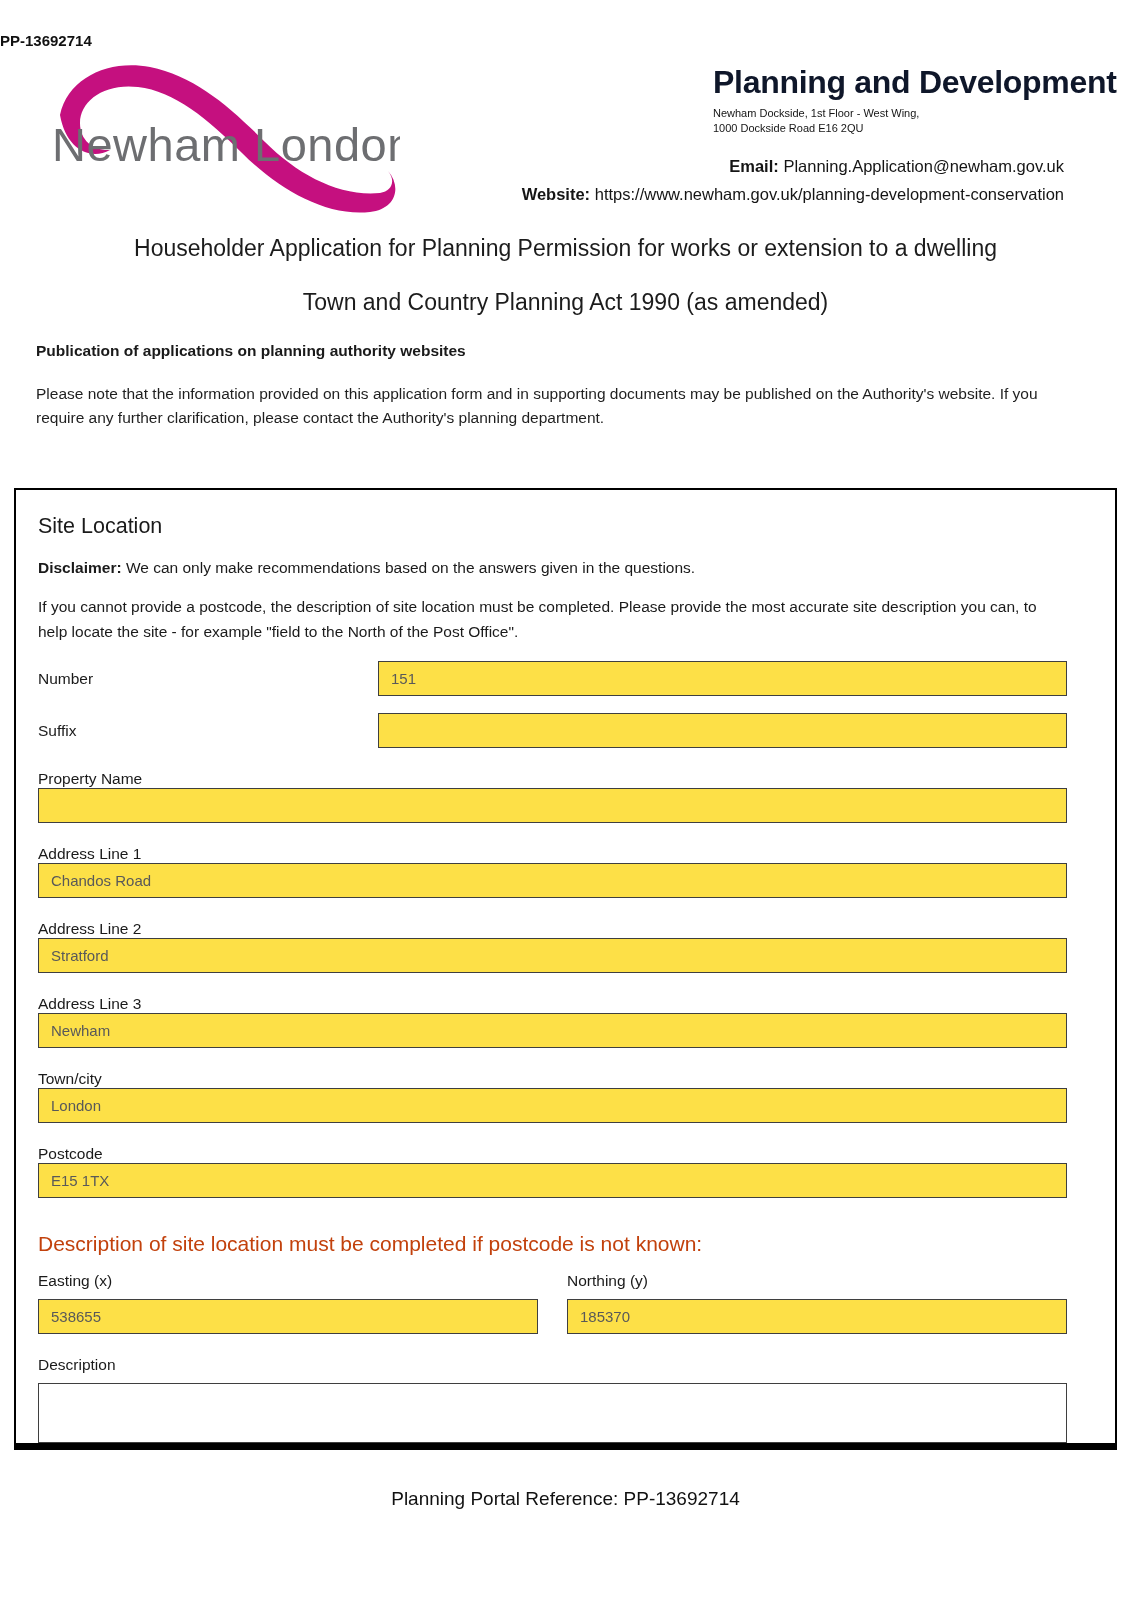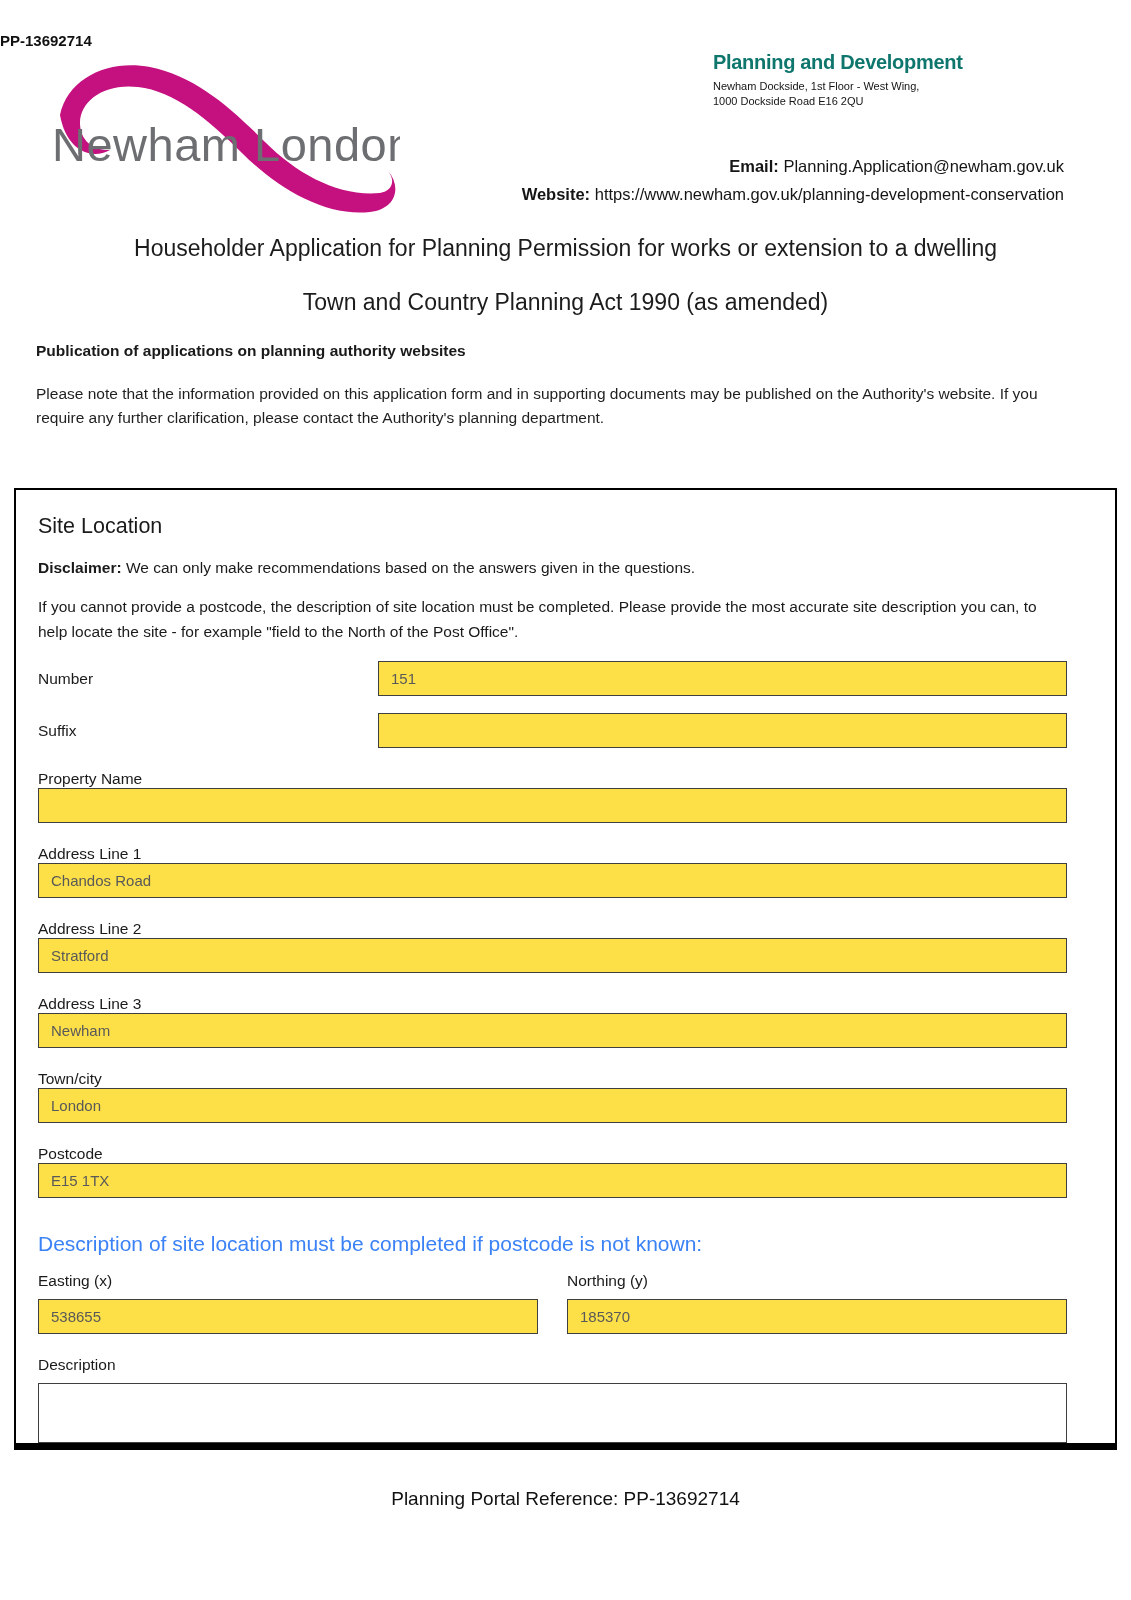--- a/index.html
+++ b/index.html
@@ -21,22 +21,22 @@
   .page-header { position: relative; height: 186px; }
   .logo { position: absolute; left: 50px; top: 8px; width: 350px; height: 160px; }
   .logo svg { width: 100%; height: 100%; display: block; }
   .logo-text {
     fill: #6d6e71;
     font-family: "Liberation Sans", sans-serif;
     font-size: 47px; letter-spacing: 0.5px;
   }
   .dept { position: absolute; left: 713px; top: 2px; }
   .dept-title {
-    margin: 0 0 5px; font-size: 20px; font-weight: 700;
-    letter-spacing: -0.3px; color: #0f766e;
+    margin: 13px 0 5px; font-size: 32px; font-weight: 700;
+    letter-spacing: -0.3px; color: #0f172a;
   }
   .dept-addr { font-size: 11px; line-height: 1.38; color: #151515; }
   .contact {
     position: absolute; right: 67px; top: 104px;
     text-align: right; font-size: 16.5px; line-height: 1.68; color: #151515;
   }
   .contact b { font-weight: 700; }
 
   
   .main-title {
@@ -74,21 +74,21 @@
   .row.stacked { margin-top: 22px; }
   .row.stacked .lbl { display: block; font-size: 15.5px; }
   .row.stacked .inp { display: block; width: 100%; }
 
   .inp {
     height: 35px; border: 1px solid #3f3f3f; background: #fde047;
     font-family: inherit; font-size: 15px; color: #595959;
     padding: 0 12px; outline: none;
   }
 
-  .desc-heading { margin: 34px 0 0; font-size: 21px; font-weight: 400; color: #3b82f6; }
+  .desc-heading { margin: 34px 0 0; font-size: 21px; font-weight: 400; color: #c2410c; }
 
   .coords { display: flex; gap: 29px; margin-top: 16px; }
   .coord-col .lbl { display: block; font-size: 15.5px; }
   .coord-col .inp { display: block; width: 100%; margin-top: 9px; }
   .coord-col.east { flex: 0 0 500px; width: 500px; }
   .coord-col.north { flex: 1; }
 
   .inp-area {
     display: block; width: 100%; height: 60px; margin-top: 9px;
     border: 1px solid #3f3f3f; resize: none; outline: none;

